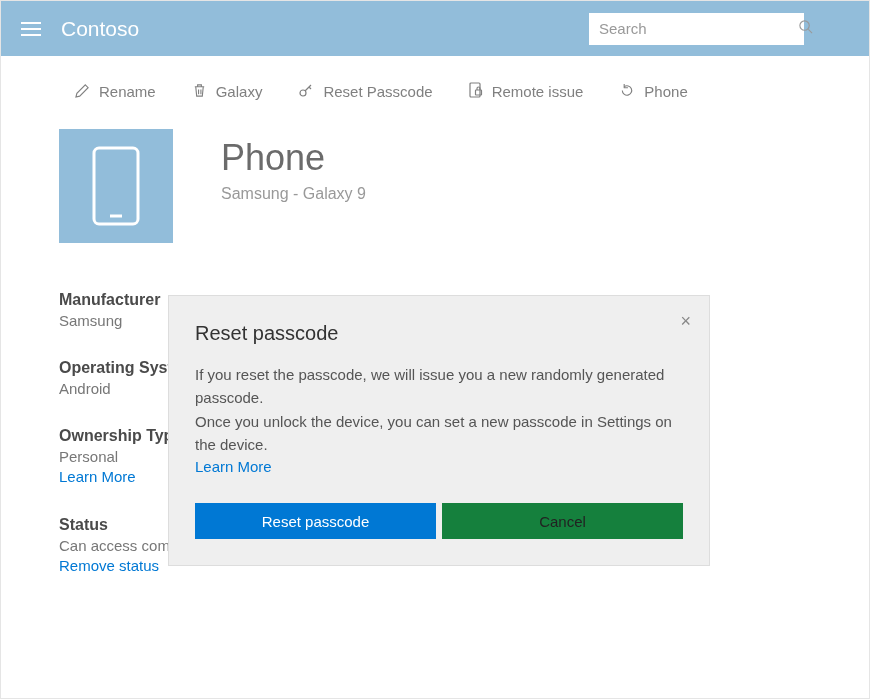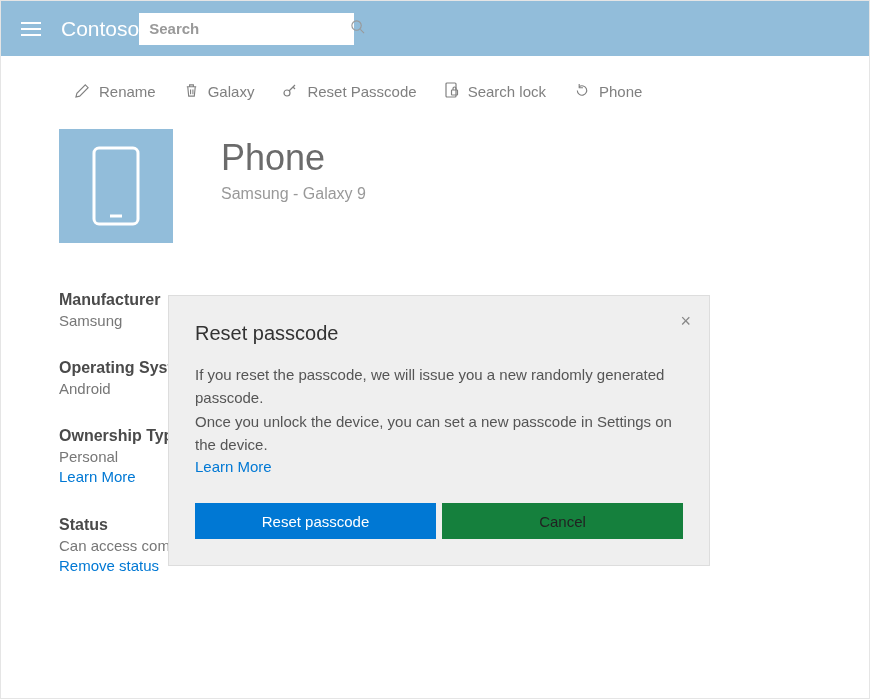--- a/index.html
+++ b/index.html
@@ -11,21 +11,21 @@
       height: 699px;
       position: relative;
       border: 1px solid #e5e5e5;
     }
     .header {
       background: #92bdda;
       height: 55px;
       display: flex;
       align-items: center;
       padding: 0 20px;
-      justify-content: flex-start;
+      justify-content: space-between;
     }
     .header-left {
       display: flex;
       align-items: center;
       gap: 20px;
     }
     .hamburger {
       cursor: pointer;
       display: flex;
       flex-direction: column;
@@ -51,29 +51,29 @@
       padding: 0 10px;
       margin-right: 45px;
     }
     .search-box input {
       border: none;
       outline: none;
       flex: 1;
       font-size: 15px;
       font-family: inherit;
       color: #888;
-      font-weight: 700;
+      font-weight: 400;
     }
     .search-box input::placeholder { color: #999; }
     .search-icon {
       color: #999;
     }
     .toolbar {
       display: flex;
-      gap: 28px;
+      gap: 36px;
       padding: 26px 0 20px 74px;
     }
     .toolbar-item {
       display: flex;
       align-items: center;
       gap: 9px;
       color: #808080;
       font-size: 15px;
       cursor: pointer;
       font-weight: 400;
@@ -243,21 +243,21 @@
     <span>Reset Passcode</span>
   </div>
   <div class="toolbar-item">
     <span>
       <svg width="14" height="16" viewBox="0 0 14 16" fill="none" stroke="#808080" stroke-width="1.2">
           <rect x="1" y="1" width="10" height="14" rx="1"></rect>
           <rect x="6.5" y="8" width="6" height="5" rx="0.5"></rect>
           <path d="M8 8V6.5a1.5 1.5 0 013 0V8"></path>
         </svg>
     </span>
-    <span>Search lock</span>
+    <span>Remote issue</span>
   </div>
   <div class="toolbar-item">
     <span>
       <svg width="16" height="15" viewBox="0 0 16 16" fill="none" stroke="#808080" stroke-width="1.2">
           <path d="M3 8a5 5 0 1 0 2-4"></path>
           <path d="M5 1v4h4" stroke-linejoin="round"></path>
         </svg>
     </span>
     <span>Phone</span>
   </div>

